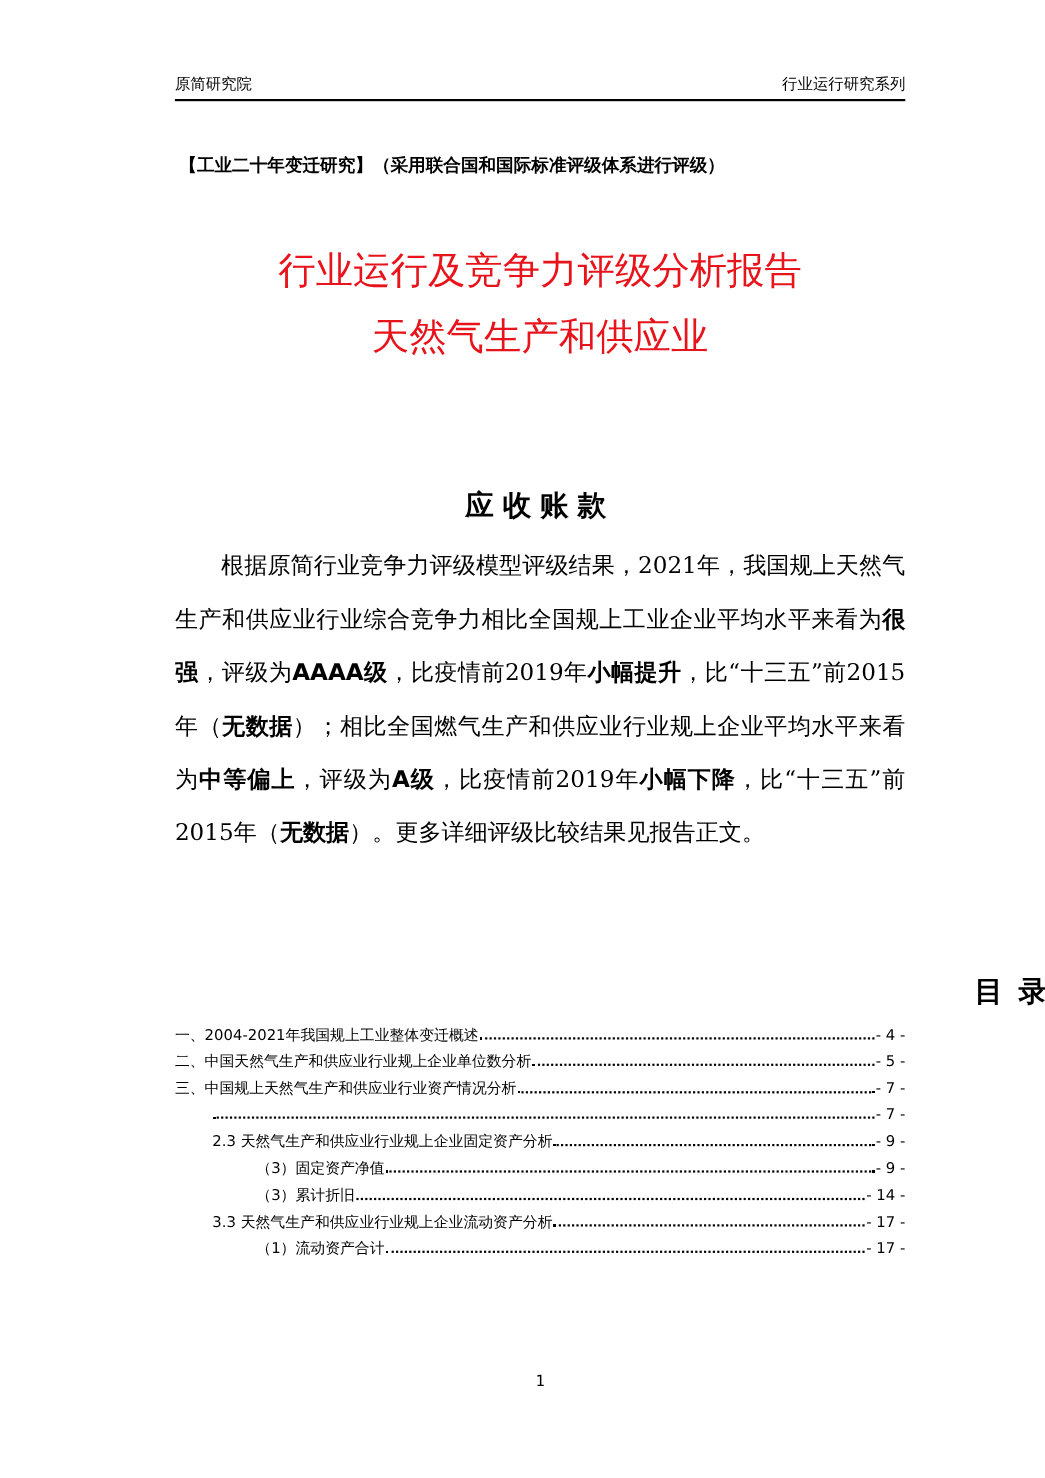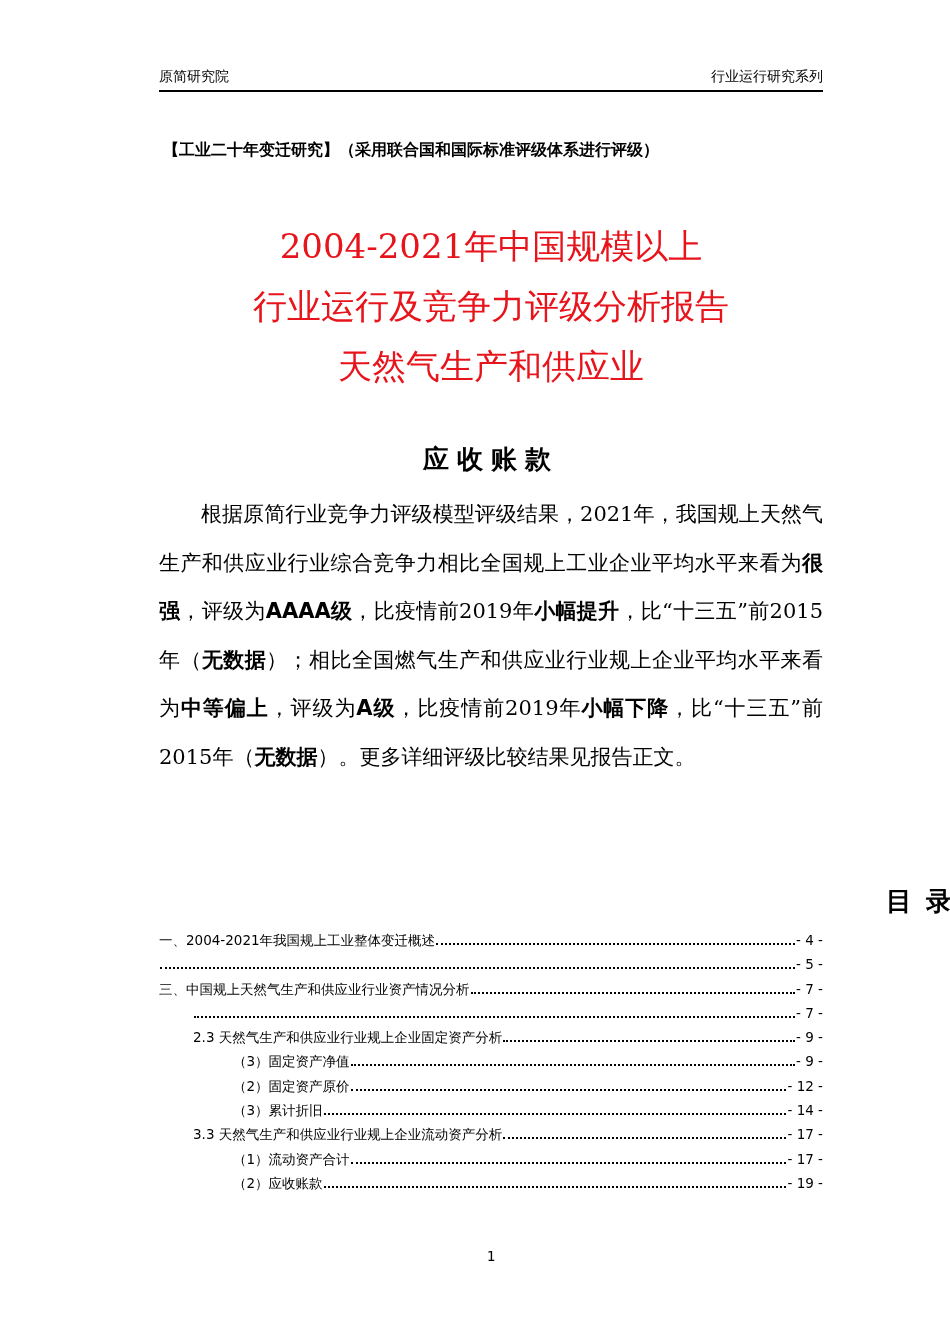--- a/index.html
+++ b/index.html
@@ -53,38 +53,38 @@
 <div class="page">
 
   <div class="header">
     <span class="left">原简研究院</span>
     <span class="right">行业运行研究系列</span>
   </div>
 
   <div class="series-tag">【工业二十年变迁研究】（采用联合国和国际标准评级体系进行评级）</div>
 
   <div class="title" style="color: rgb(232, 20, 28);">
-    <div>2004-2021年中国规模以上</div>
     <div>行业运行及竞争力评级分析报告</div>
     <div>天然气生产和供应业</div>
   </div>
 
   <div class="abstract-heading">应收账款</div>
 
   <div class="abstract-body" id="abstract-body"><span>根据原简行业竞争力评级模型评级结果，2021年，我国规上天然气生产和供应业行业综合竞争力相比全国规上工业企业平均水平来看为</span><b>很强</b><span>，评级为</span><b>AAAA级</b><span>，比疫情前2019年</span><b>小幅提升</b><span>，比“十三五”前2015年（</span><b>无数据</b><span>）；相比全国燃气生产和供应业行业规上企业平均水平来看为</span><b>中等偏上</b><span>，评级为</span><b>A级</b><span>，比疫情前2019年</span><b>小幅下降</b><span>，比“十三五”前2015年（</span><b>无数据</b><span>）。更多详细评级比较结果见报告正文。</span></div>
 
   <div class="toc-heading">目录</div>
 
   <div class="toc" id="toc">
       <div class="toc-row l1">
         <span class="label">一、2004-2021年我国规上工业整体变迁概述</span>
         <span class="dots"></span>
         <span class="pg">- 4 -</span>
       </div>
       <div class="toc-row l1">
+        <span class="label">二、中国天然气生产和供应业行业规上企业单位数分析</span>
         <span class="dots"></span>
         <span class="pg">- 5 -</span>
       </div>
       <div class="toc-row l1">
         <span class="label">三、中国规上天然气生产和供应业行业资产情况分析</span>
         <span class="dots"></span>
         <span class="pg">- 7 -</span>
       </div>
       <div class="toc-row l2">
         <span class="dots"></span>
@@ -94,40 +94,30 @@
         <span class="label">2.3 天然气生产和供应业行业规上企业固定资产分析</span>
         <span class="dots"></span>
         <span class="pg">- 9 -</span>
       </div>
       <div class="toc-row l3">
         <span class="label">（3）固定资产净值</span>
         <span class="dots"></span>
         <span class="pg">- 9 -</span>
       </div>
       <div class="toc-row l3">
-        <span class="label">（2）固定资产原价</span>
-        <span class="dots"></span>
-        <span class="pg">- 12 -</span>
-      </div>
-      <div class="toc-row l3">
         <span class="label">（3）累计折旧</span>
         <span class="dots"></span>
         <span class="pg">- 14 -</span>
       </div>
       <div class="toc-row l2">
         <span class="label">3.3 天然气生产和供应业行业规上企业流动资产分析</span>
         <span class="dots"></span>
         <span class="pg">- 17 -</span>
       </div>
       <div class="toc-row l3">
         <span class="label">（1）流动资产合计</span>
         <span class="dots"></span>
         <span class="pg">- 17 -</span>
       </div>
-      <div class="toc-row l3">
-        <span class="label">（2）应收账款</span>
-        <span class="dots"></span>
-        <span class="pg">- 19 -</span>
-      </div>
     </div>
 
   <div class="page-number">1</div>
 </div>
 
 </body></html>

